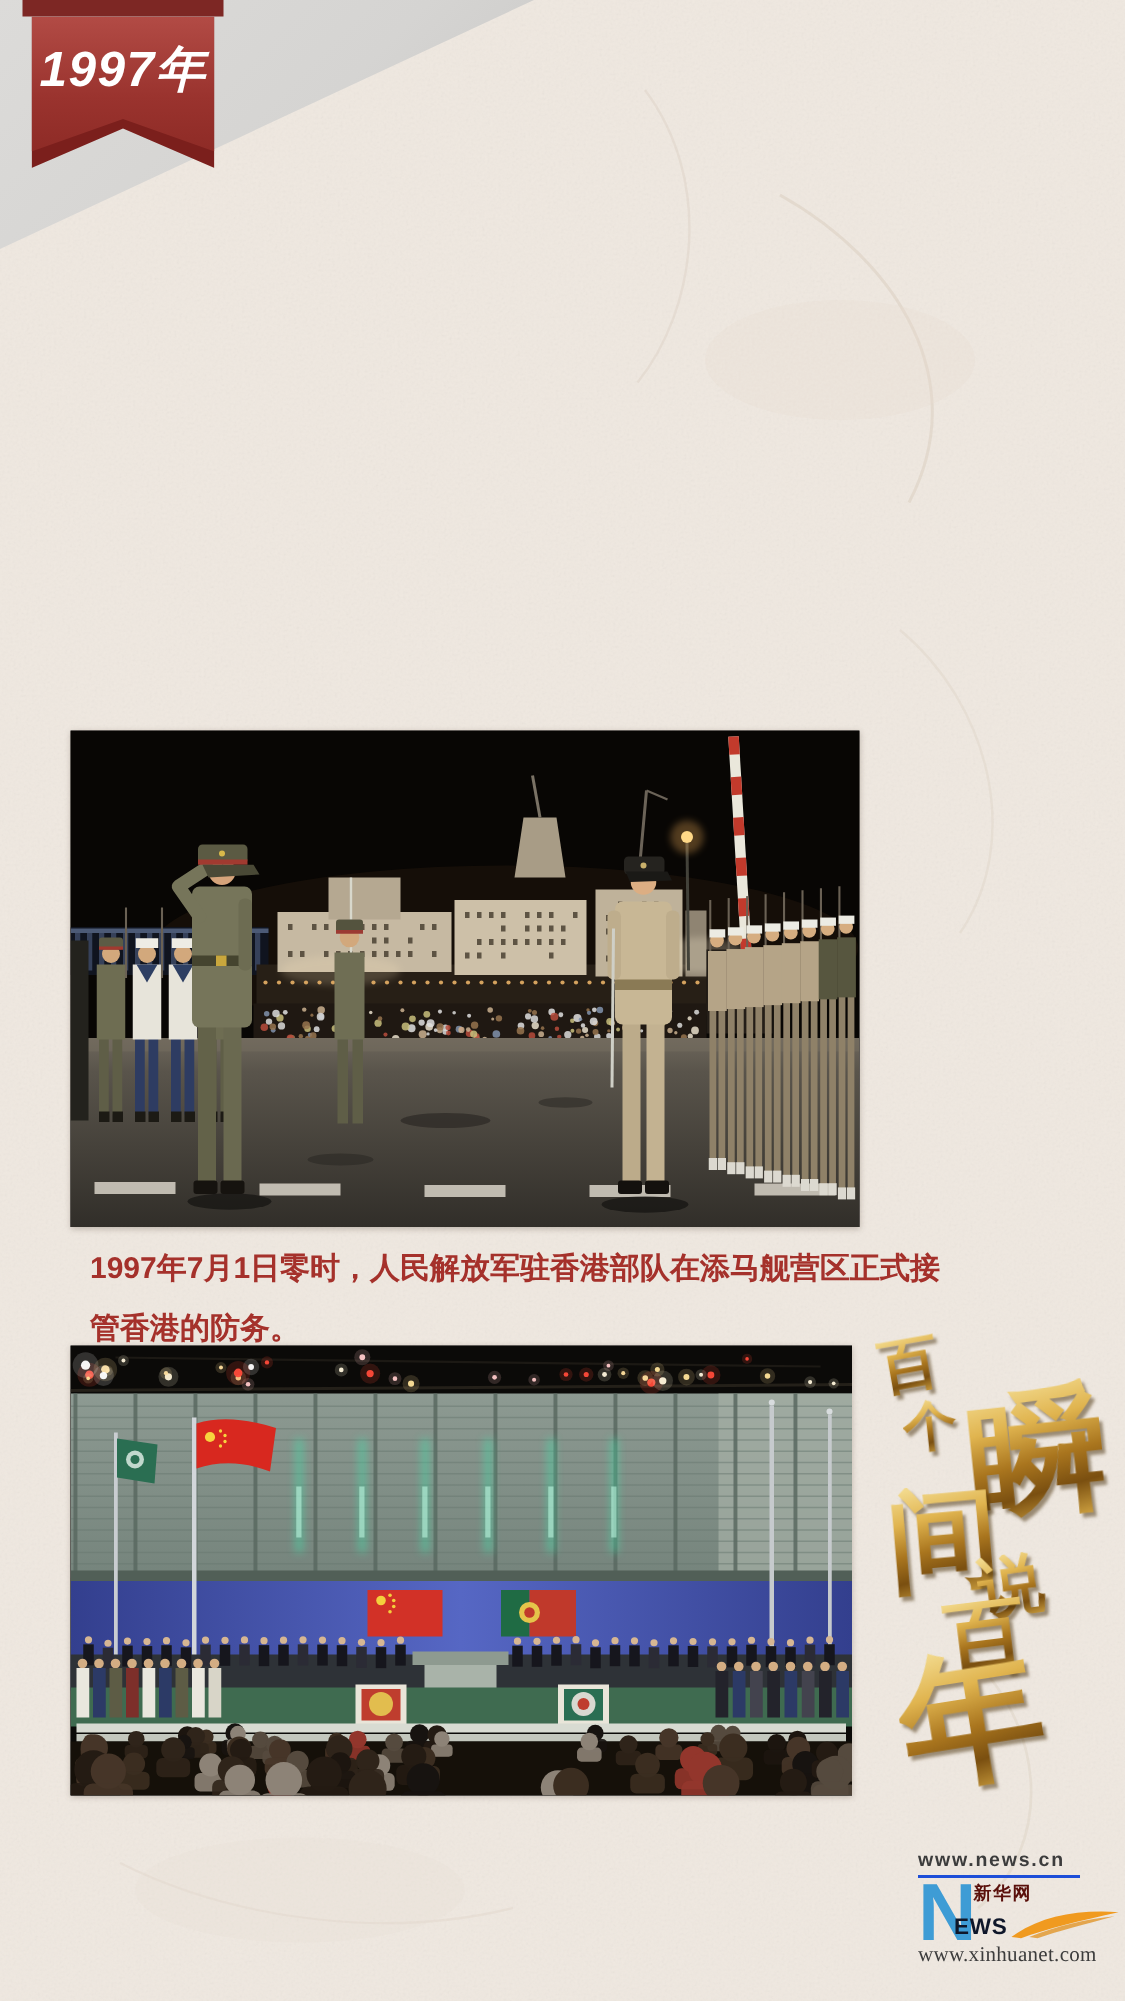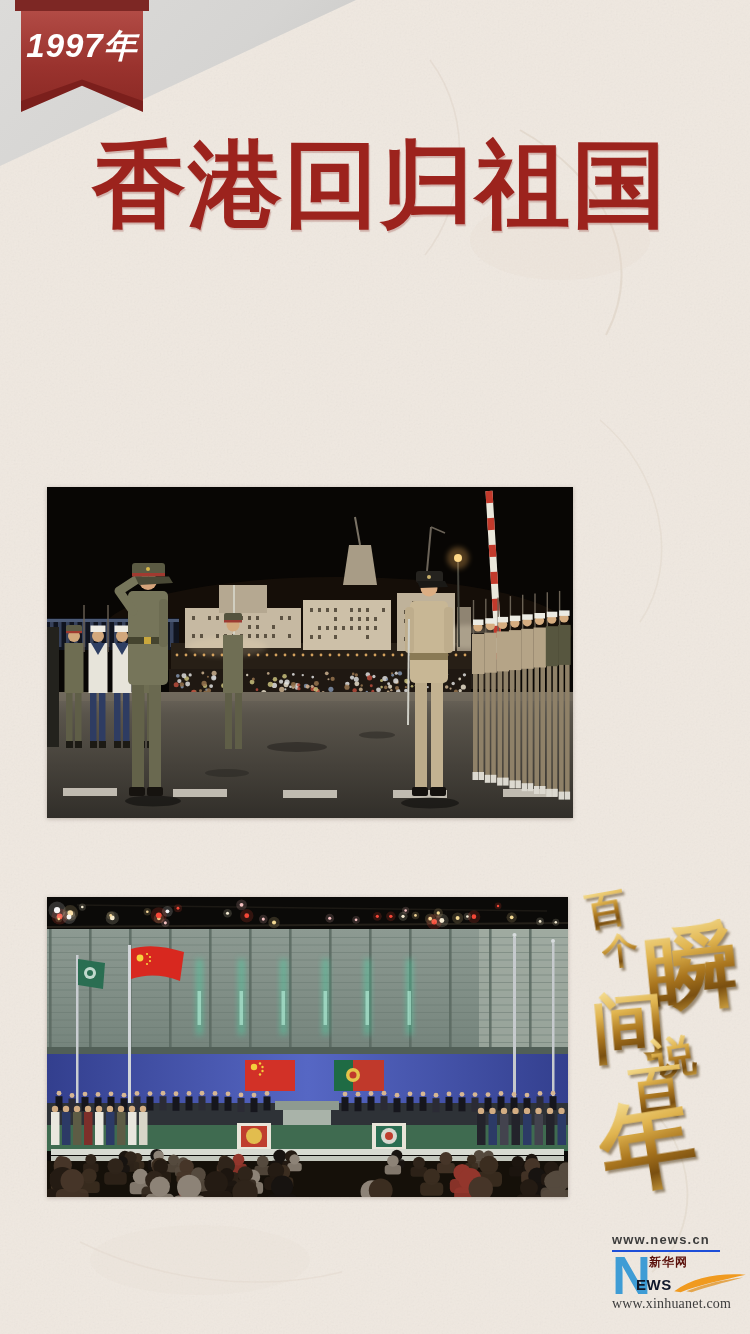--- a/index.html
+++ b/index.html
@@ -91,21 +91,20 @@
   <div class="gray-corner"></div>
 
   <div class="ribbon">
     <div class="ribbon-top"></div>
     <div class="ribbon-back"></div>
     <div class="ribbon-body">
       <span class="ribbon-year">1997年</span>
     </div>
   </div>
 
-  <h1 class="title">香港回归祖国</h1>
 
 
   <figure class="photo photo-1">
     <svg viewBox="0 0 526 331" width="100%" height="100%" preserveAspectRatio="none">
       <defs>
         <linearGradient id="p1g" x1="0" y1="0" x2="0" y2="1">
           <stop offset="0" stop-color="#6e675c"></stop>
             <stop offset="0.18" stop-color="#59544b"></stop>
             <stop offset="1" stop-color="#312e29"></stop>
         </linearGradient>
@@ -556,20 +555,21 @@
           <rect x="518.1" y="174.9" width="4.5" height="131.70000000000002" fill="#8f8168"></rect>
           <rect x="511.6" y="304.6" width="5.5" height="8" fill="#dcd9d0"></rect>
           <rect x="517.6" y="304.6" width="5.5" height="8" fill="#dcd9d0"></rect>
           <rect x="511.1" y="137.9" width="12.5" height="40" fill="#57563f"></rect>
           <circle cx="517.1" cy="130.9" r="4.6" fill="#d6ad80"></circle>
           <rect x="512.1" y="123.4" width="10.5" height="5.5" fill="#ecebe3"></rect>
         </g>
     </svg>
   </figure>
 
+  <p class="caption caption-1">1997年7月1日零时，人民解放军驻香港部队在添马舰营区正式接管香港的防务。</p>
 
   <figure class="photo photo-2">
     <svg viewBox="0 0 521 300" width="100%" height="100%" preserveAspectRatio="none">
       <defs>
         <linearGradient id="p2wall" x1="0" y1="0" x2="0" y2="1">
           <stop offset="0" stop-color="#8d9a92"></stop>
             <stop offset="1" stop-color="#75847c"></stop>
         </linearGradient>
         <linearGradient id="p2blue" x1="0" y1="0" x2="1" y2="0">
           <stop offset="0" stop-color="#333f8e"></stop>

